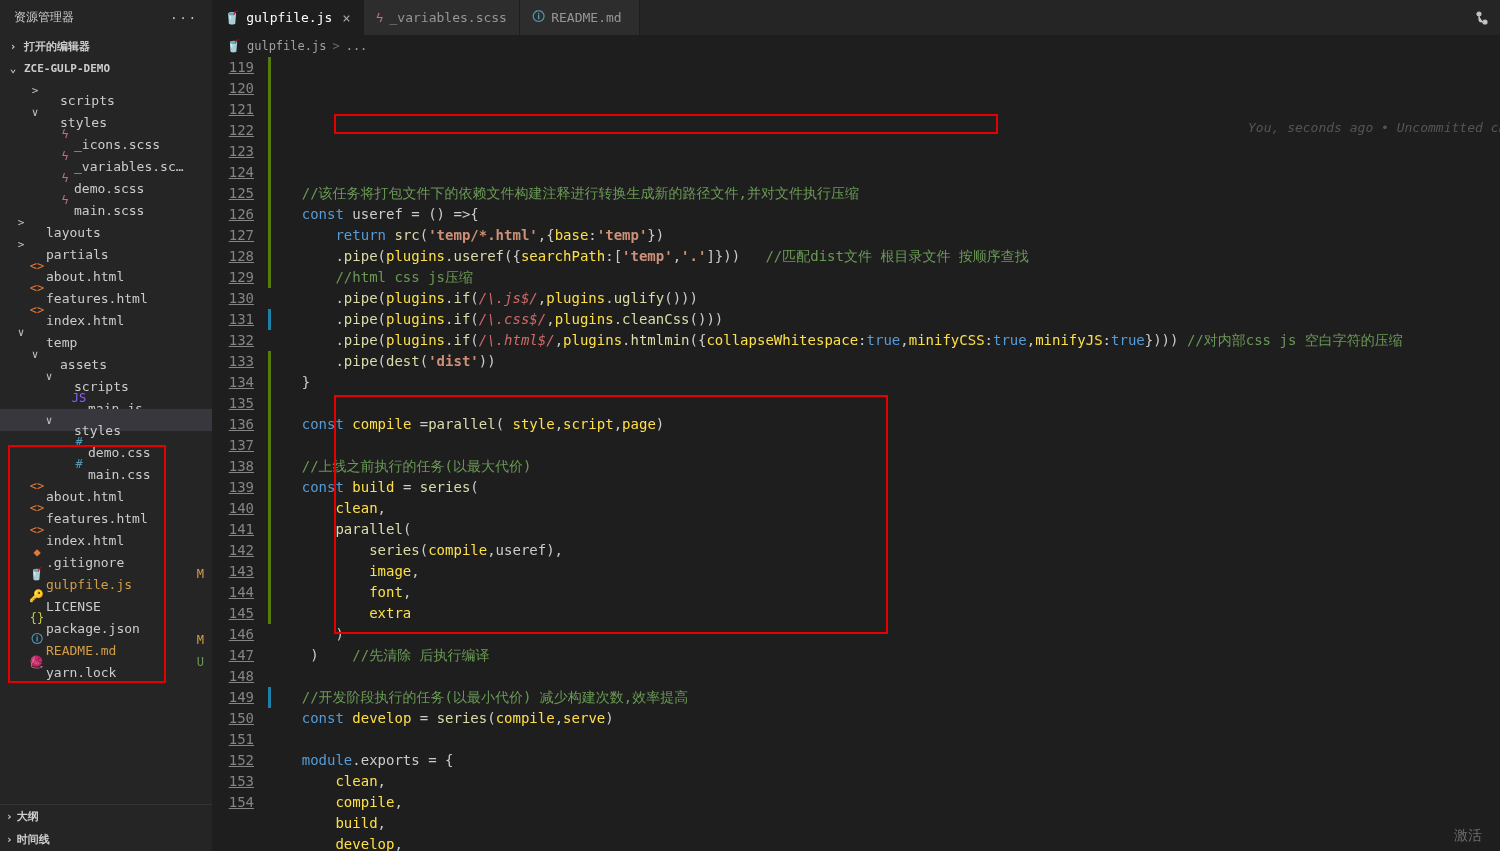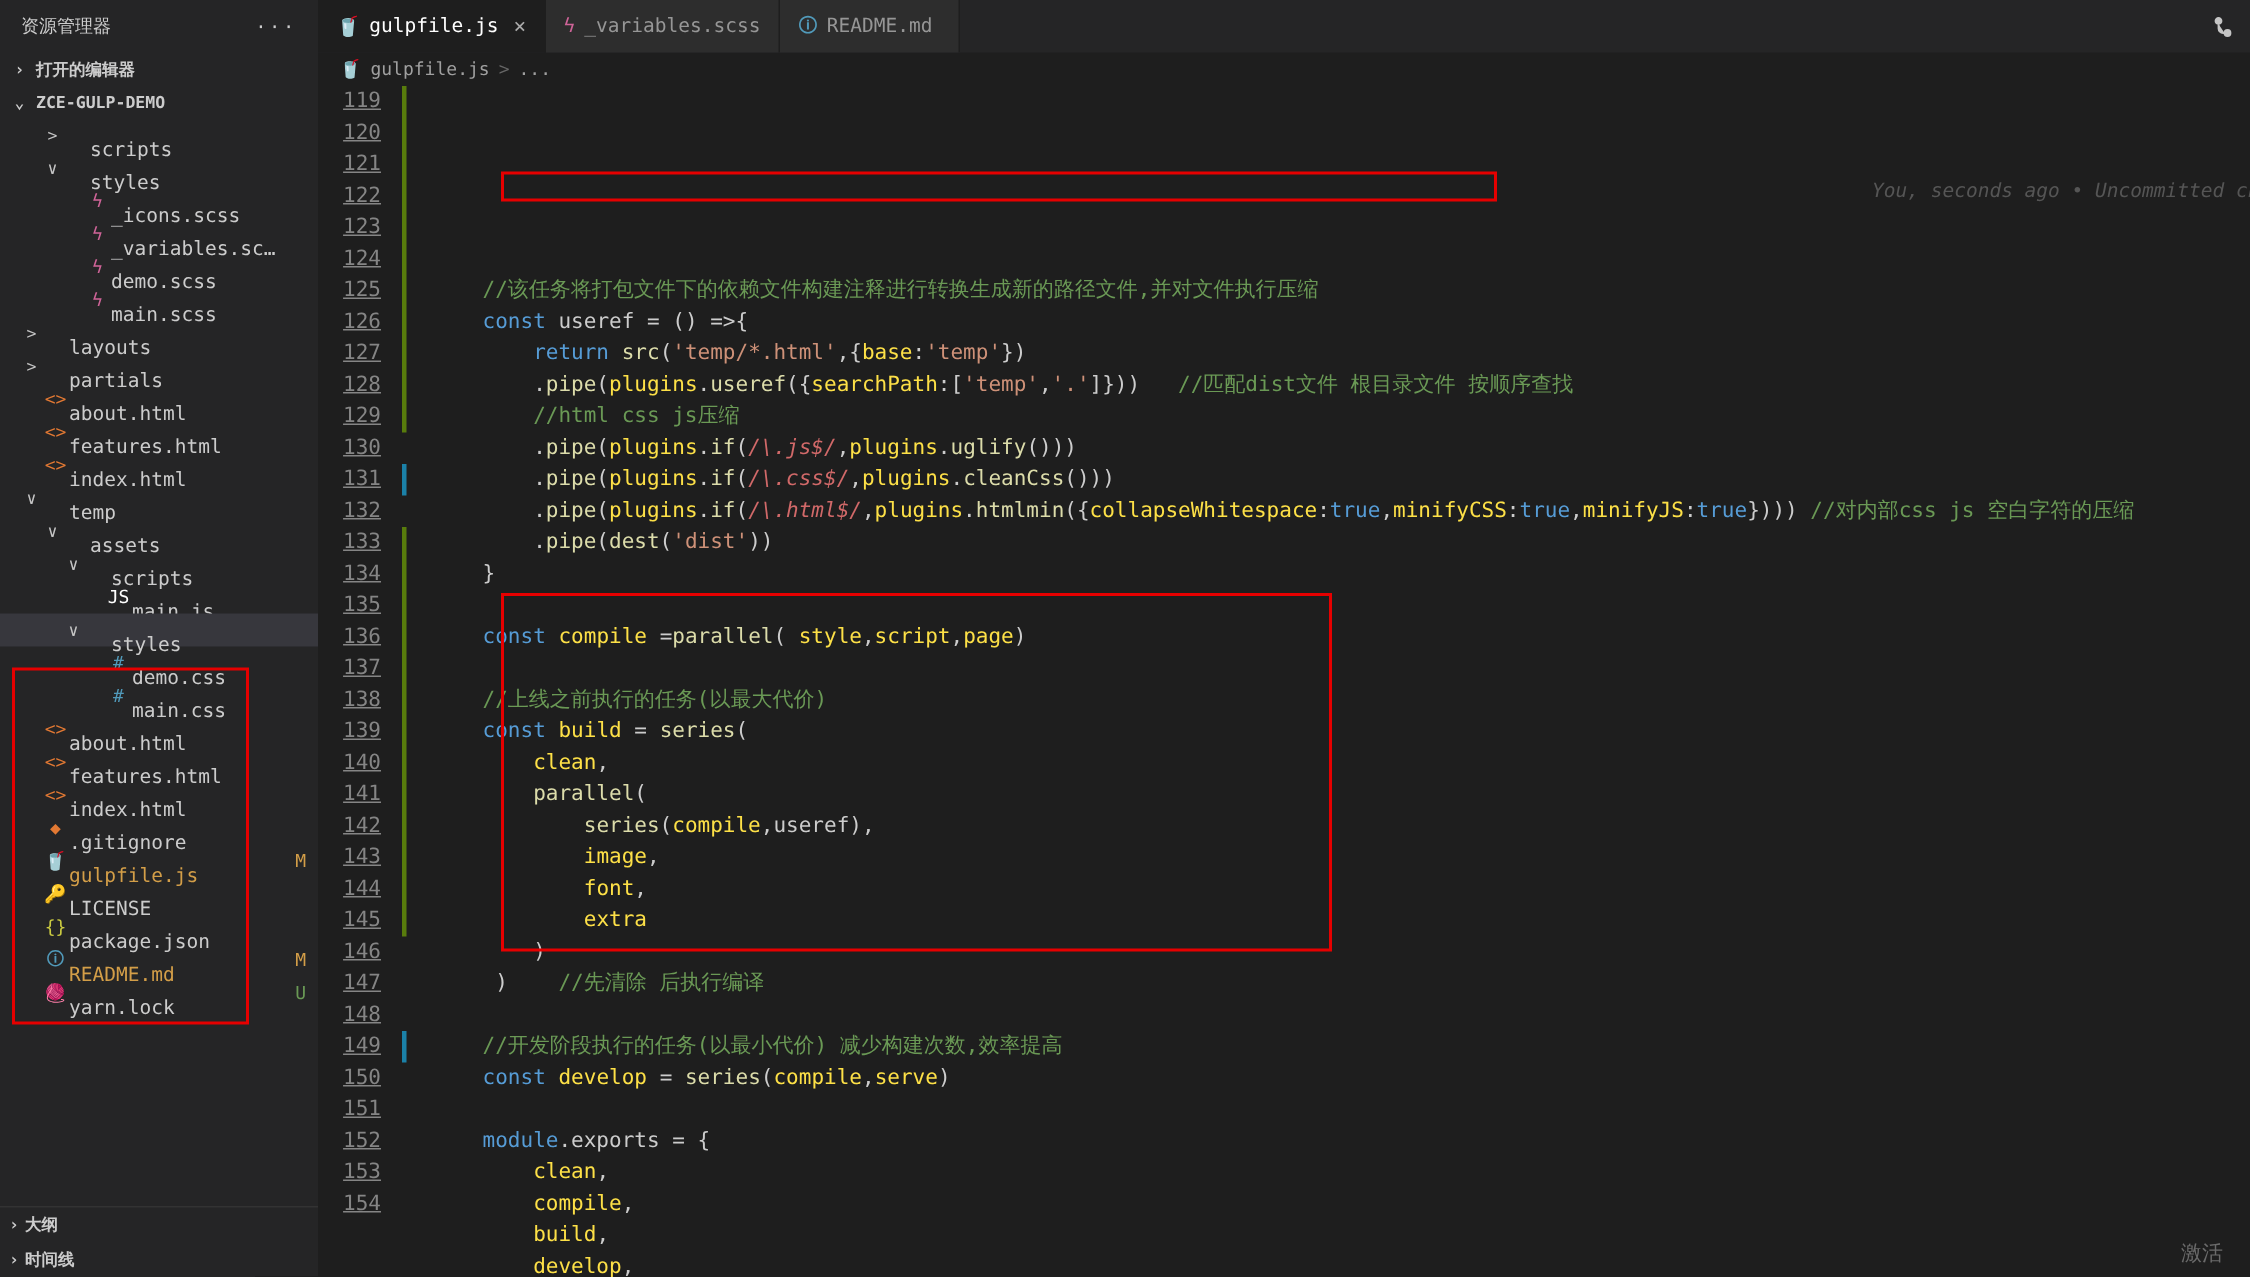--- a/index.html
+++ b/index.html
@@ -34,21 +34,21 @@
 .git-m-label { color:#d39e48 !important; }
 
 .pad1 { padding-left:14px; }
 .pad2 { padding-left:28px; }
 .pad3 { padding-left:42px; }
 .pad4 { padding-left:56px; }
 
 
 .ic-scss { color:#cf6498; }
 .ic-html { color:#e37933; }
-.ic-js   { color:#ffffff; }
+.ic-js   { color:#8b5cf6; }
 .ic-css  { color:#519aba; }
 .ic-info { color:#519aba; }
 .ic-git  { color:#e37933; }
 .ic-yarn { color:#519aba; }
 .ic-json { color:#cbcb41; }
 .ic-lic  { color:#cbcb41; }
 .ic-gulp { color:#e34849; }
 .ic-dir  { color:#c5c5c5; }
 
 
@@ -66,27 +66,27 @@
 .tab-actions { margin-left:auto; display:flex; align-items:center; padding:0 10px; }
 .tab-actions .act { color:#999; cursor:pointer; }
 
 .breadcrumb { height:22px; display:flex; align-items:center; gap:6px; padding:0 14px; color:#a0a0a0; font-size:12px; }
 .breadcrumb .sep { color:#666; }
 
 .code-wrap { flex:1; display:flex; position:relative; font-family:Consolas, monospace; font-size:14px; line-height:21px; overflow:auto; }
 .gutter { width:56px; text-align:right; color:#858585; padding-right:14px; user-select:none; background:#1e1e1e;text-decoration:underline; }
 .gutter .gline { height:21px; }
 .code-body { flex:1; position:relative; white-space:pre; }
-.code-body .cline { height:21px; padding-left:20px; }
+.code-body .cline { height:21px; padding-left:0; }
 
 
 .tk-kw   { color:#569cd6; }
 .tk-fn   { color:#dcdcaa; }
 .tk-var  { color:#fde047; }
-.tk-str  { color:#ce9178; }
+.tk-str  { color:#ce9178;font-weight:bold; }
 .tk-com  { color:#6a9955; }
 .tk-regex{ color:#d16969;font-style:italic; }
 .tk-bool { color:#569cd6; }
 
 .git-stripe { position:absolute; left:0; width:3px; background:#587c0c; }
 .git-stripe.mod { background:#1b81a8; }
 
 .hl-box2 { position:absolute; border:2px solid #e60000; left:66px; top:57px; width:664px; height:20px; pointer-events:none; z-index:5; }
 .hl-box3 { position:absolute; border:2px solid #e60000; left:66px; top:338px; width:554px; height:239px; pointer-events:none; z-index:5; }
 

